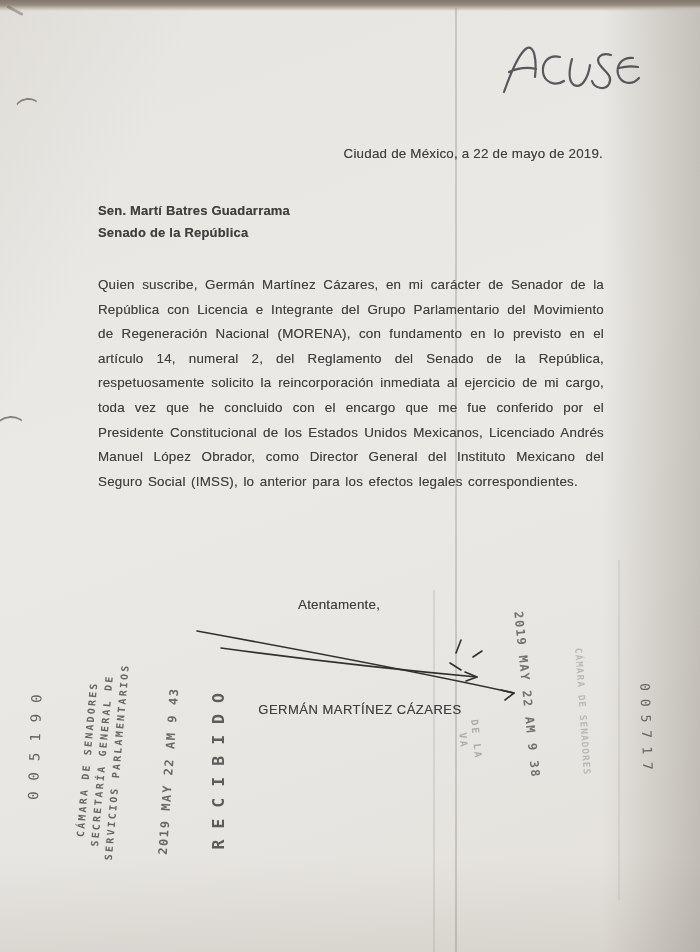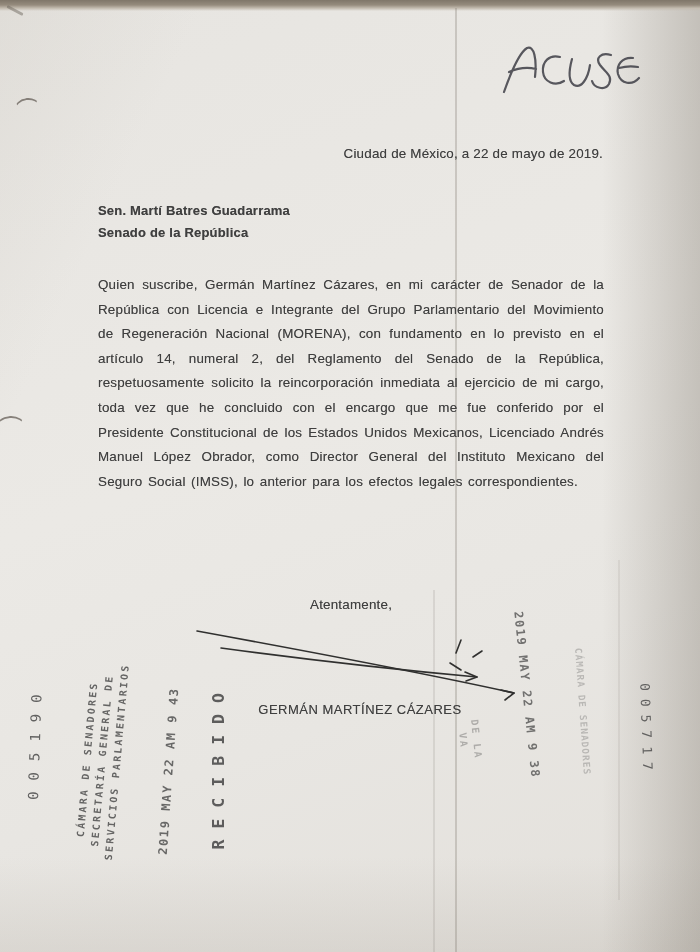--- a/index.html
+++ b/index.html
@@ -38,21 +38,21 @@
   .punch2{left:-4px;top:416px;width:27px;height:20px;transform:rotate(-4deg);}
 
   .txt{position:absolute;letter-spacing:.2px;text-shadow:0 0 .5px rgba(70,70,70,.55);margin-top:40px;}
   .date-line{left:98px;top:106px;width:505px;text-align:right;font-size:13.4px;}
   .recipient{left:98px;top:160px;font-weight:bold;font-size:13px;line-height:22px;}
   .salutation{left:98px;top:249px;font-weight:bold;font-size:13.5px;letter-spacing:7px;}
   .para{left:98px;width:506px;font-size:13.4px;line-height:24.6px;
         text-align:justify;word-spacing:1.6px;margin:0;}
   .p1{top:273px;}
   .p2{top:472px;}
-  .closing{left:310px;top:557px;font-size:13.4px;}
+  .closing{left:298px;top:557px;font-size:13.4px;}
   .signer{left:200px;top:662px;width:320px;text-align:center;font-weight:normal;
           font-size:13px;letter-spacing:.5px;}
   .ccp{left:75px;top:881px;font-size:12.4px;}
 
   .stamp{
     position:absolute;display:block;white-space:nowrap;transform-origin:center;
     font-family:"DejaVu Sans Mono", monospace;color:#454545;
   }
   .st-folio-l{left:-23px;top:730px;width:120px;height:20px;font-size:14px;
     letter-spacing:11px;transform:rotate(-88deg);opacity:.82;}

